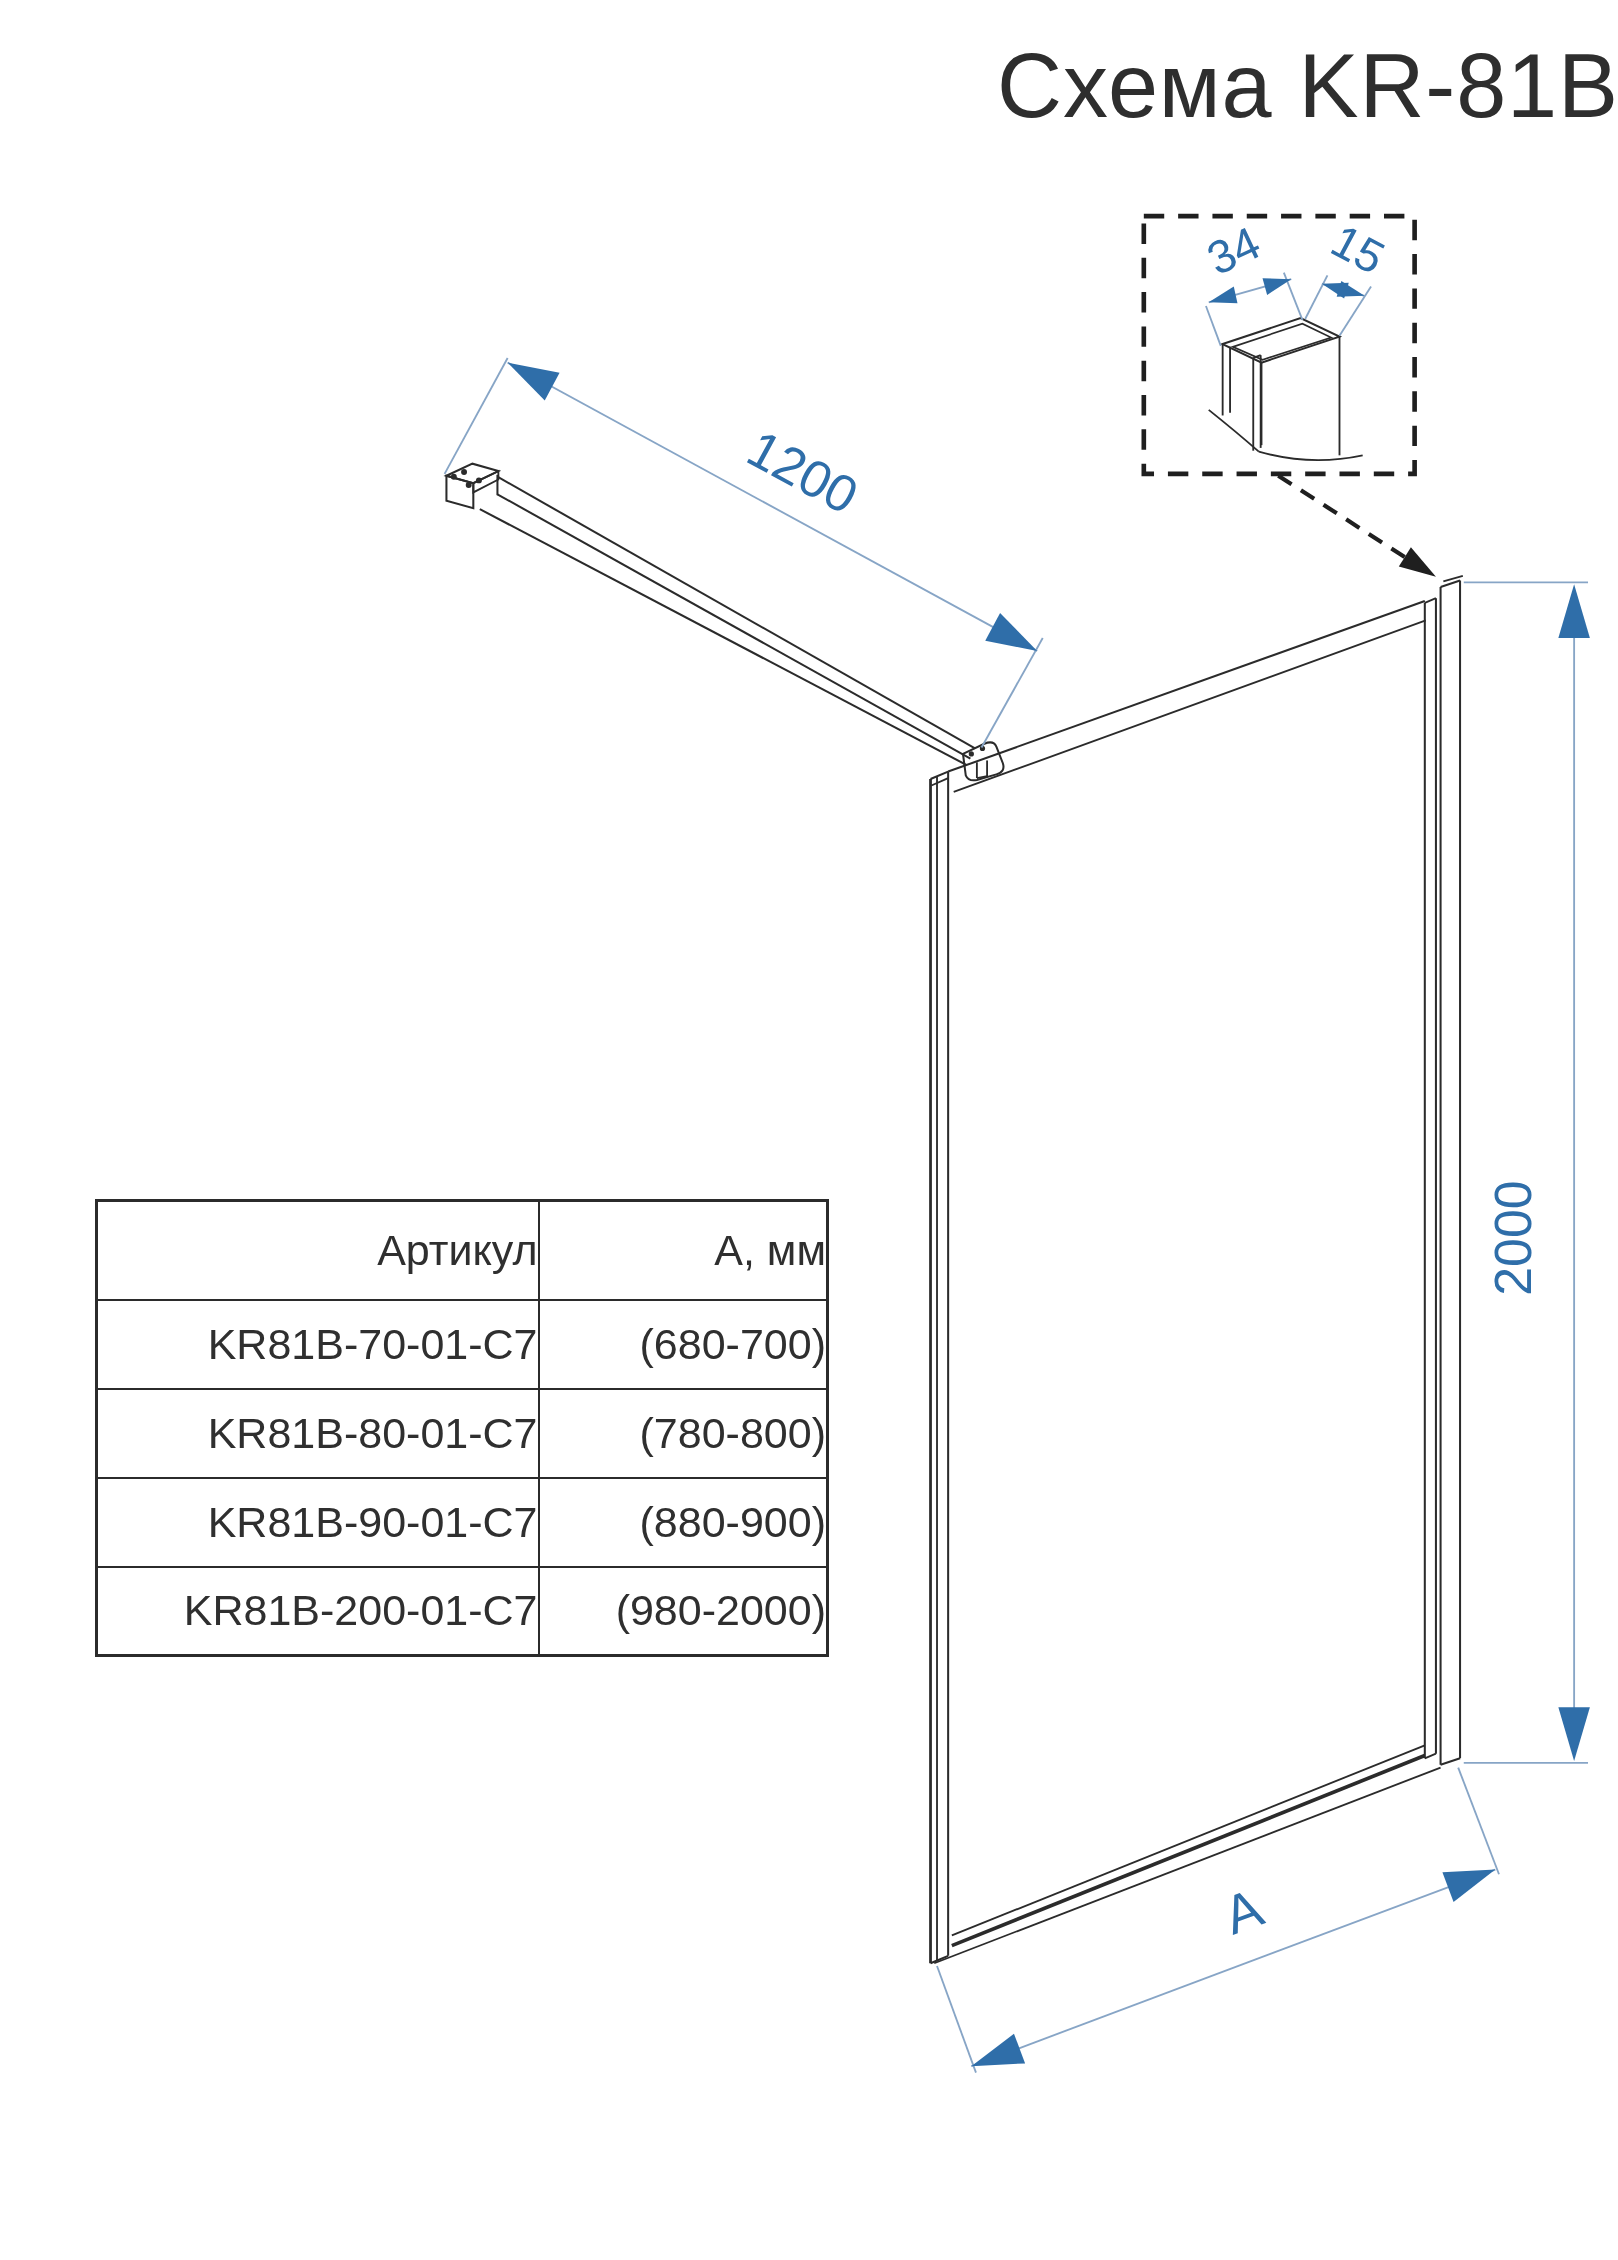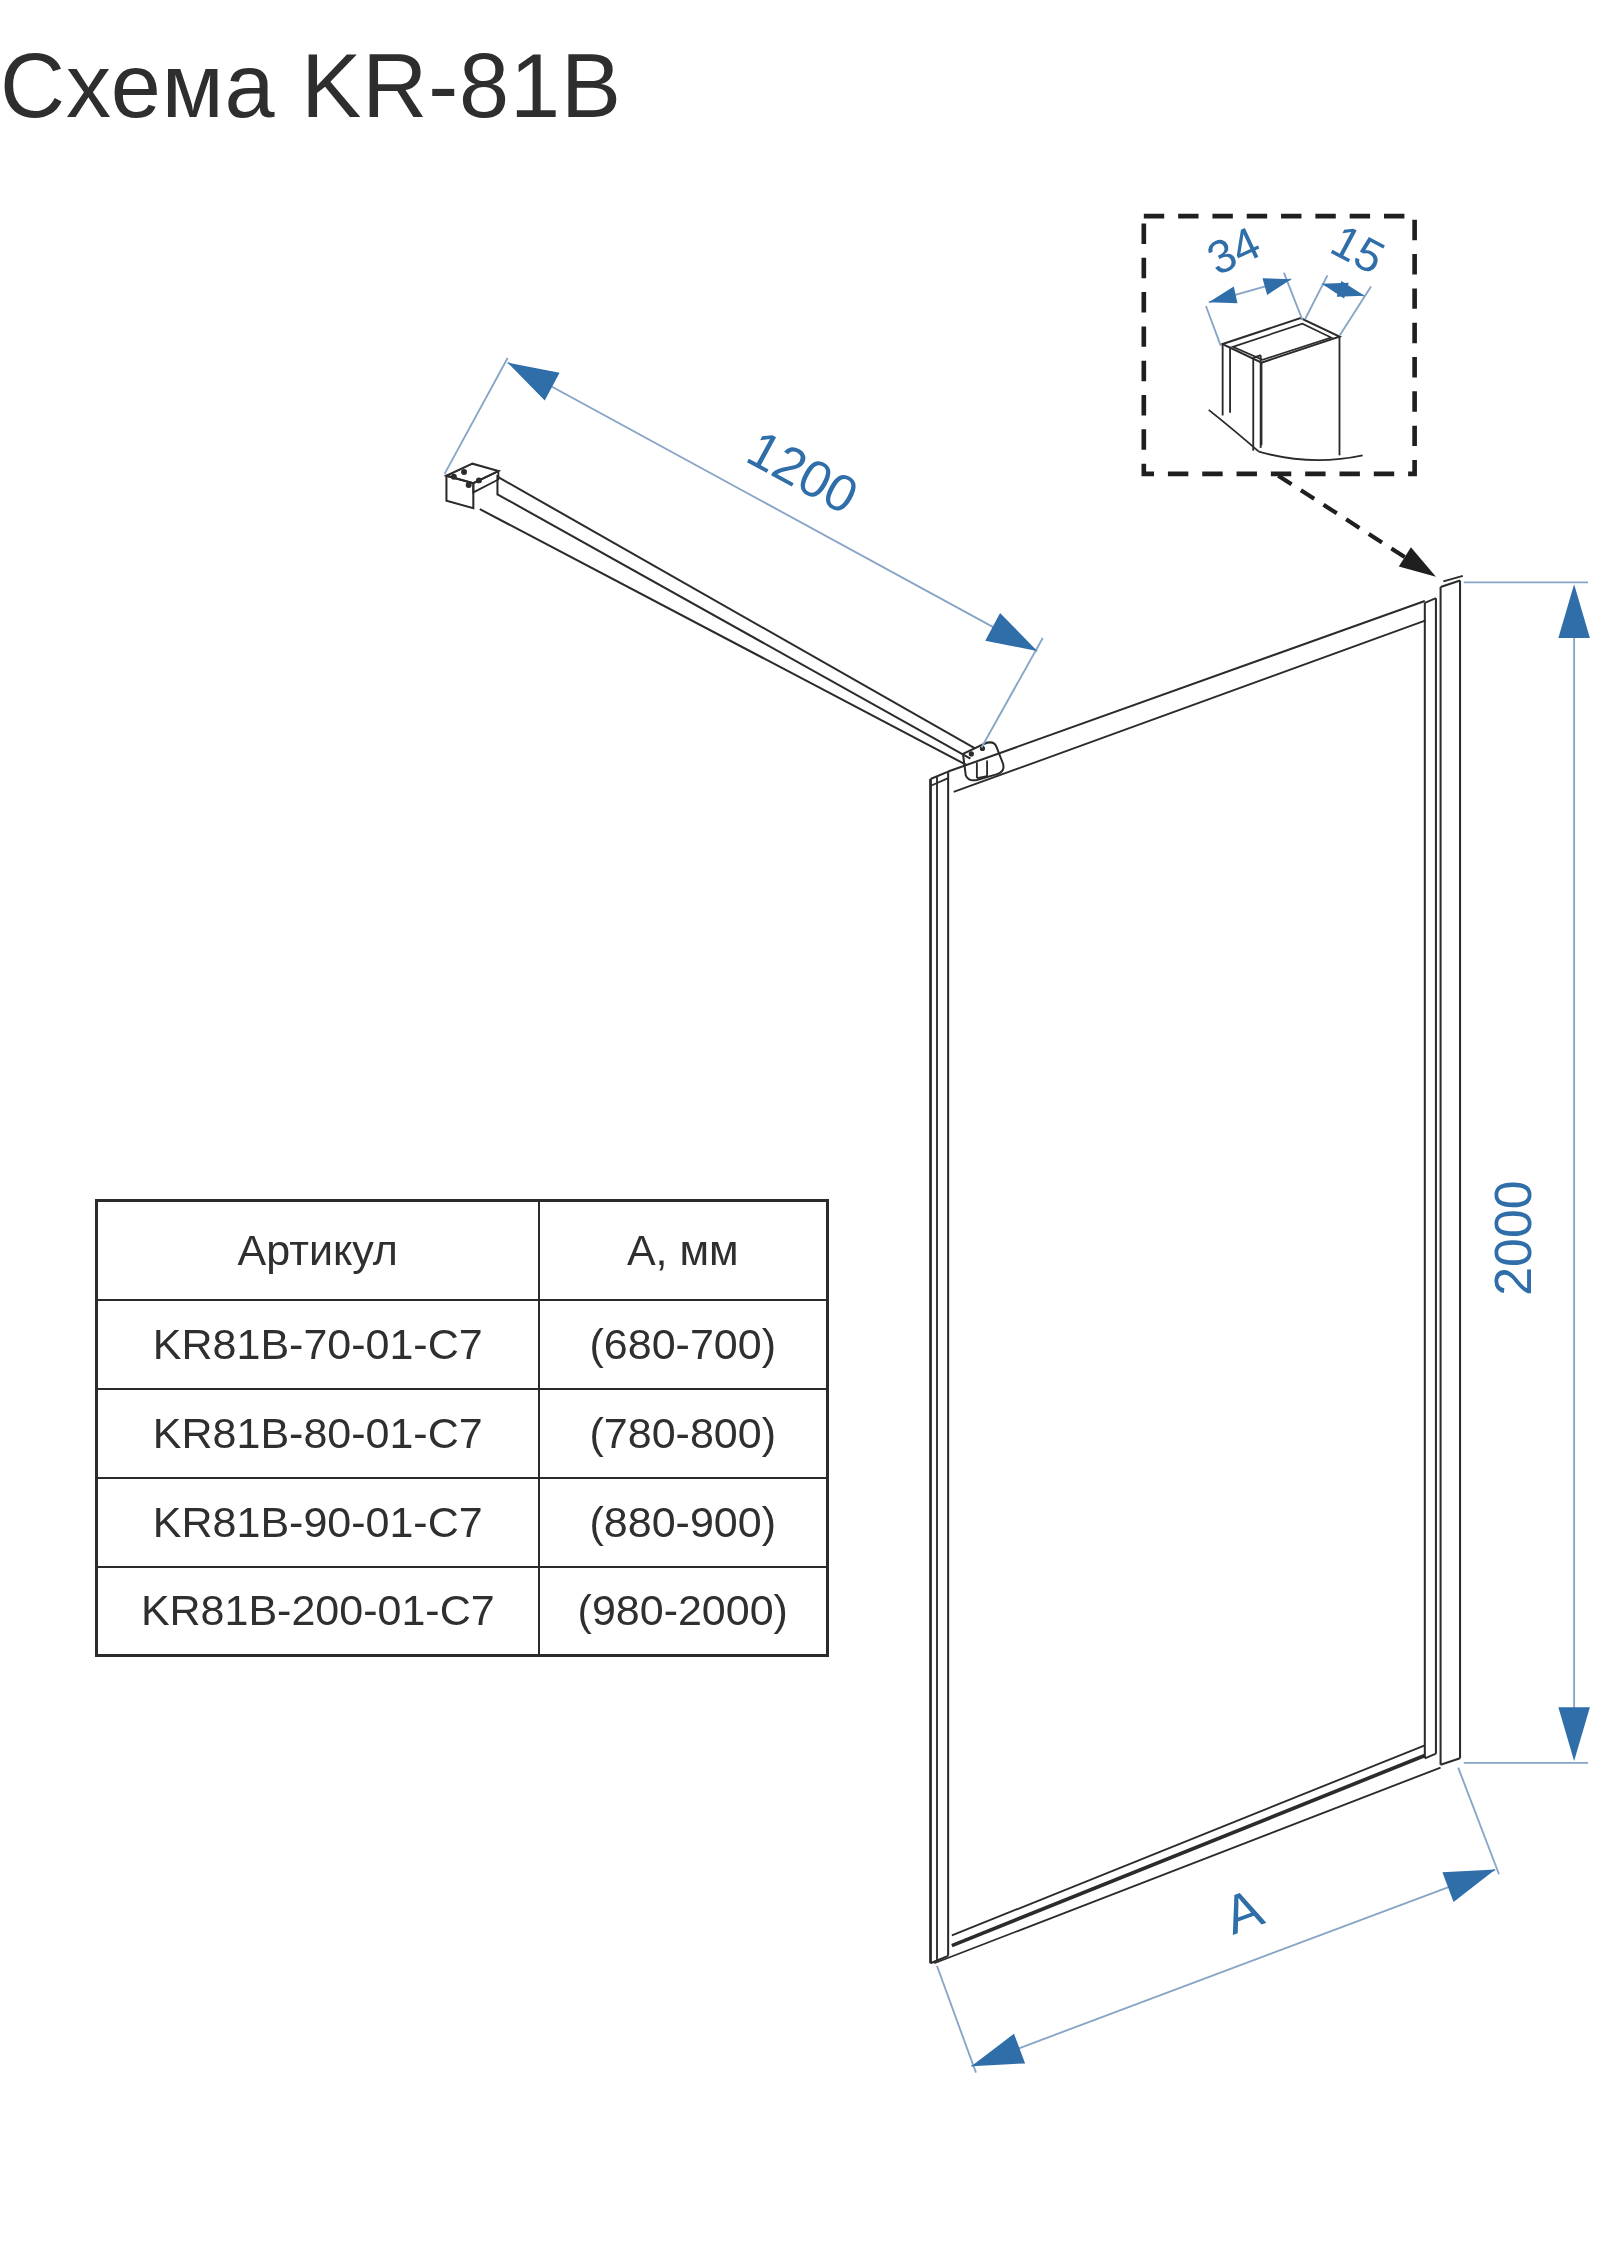--- a/index.html
+++ b/index.html
@@ -8,21 +8,21 @@
     width:1619px;
     height:2260px;
     background:#ffffff;
     font-family:"Liberation Sans", sans-serif;
     overflow:hidden;
   }
   .title{
     position:absolute;
     left:0; right:0; top:37px;
     margin:0;
-    text-align:left;
+    text-align:right;
     font-size:90px;
     font-weight:400;
     line-height:1.1;
     color:#2e2e2e;
     letter-spacing:0.9px;
   }
   .drawing{
     position:absolute;
     left:0; top:0;
     width:1619px;
@@ -34,21 +34,21 @@
     top:1199px;
     width:731px;
     border-collapse:collapse;
     table-layout:fixed;
     background:#ffffff;
     color:#2f2f2f;
     font-size:43px;
   }
   .size-table td, .size-table th{
     border:2.8px solid #2b2b2b;
-    text-align:center;
+    text-align:right;
     vertical-align:middle;
     font-weight:400;
     padding:0;
   }
   .size-table{border:3.7px solid #2b2b2b;}
   .size-table tr{height:89px;}
   .size-table tr.hdr{height:99px;}
   
   .ink{stroke:#2b2b2b;fill:none;}
   .dim{stroke:#87a5c6;stroke-width:2;fill:none;}

